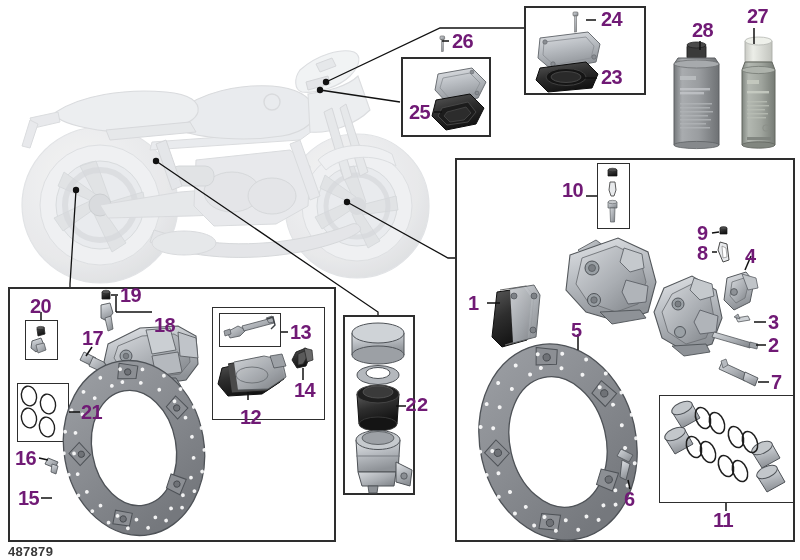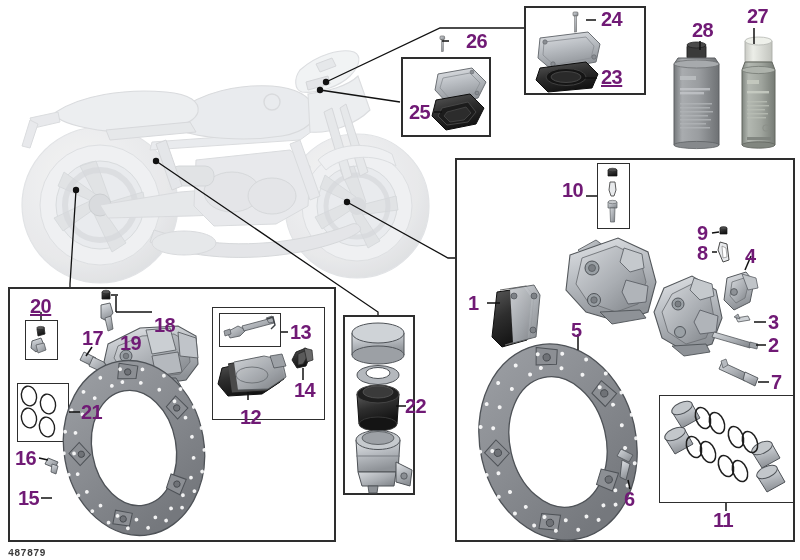--- a/index.html
+++ b/index.html
@@ -35,22 +35,22 @@
   .box {
     position: absolute;
     border: 2.2px solid #2e2e2e;
     background: transparent;
   }
   .box.thin { border-width: 1.6px; }
   
   .watermark {
     position: absolute;
     left: 8px; bottom: 1px;
-    font-family: Liberation Mono, monospace;
-    font-size: 10px;
+    font-family: Liberation Sans, sans-serif;
+    font-size: 13px;
     font-weight: bold;
     color: #3a3a3a;
     letter-spacing: 0.3px;
   }
 </style>
 </head>
 <body>
 
 <div id="diagram">
 
@@ -655,26 +655,26 @@
   <div class="num" style="left:697px; top:223px;">9</div>
   <div class="num" style="left:562px; top:180px;">10</div>
   <div class="num" style="left:713px; top:510px;">11</div>
   <div class="num" style="left:240px; top:399px;margin-top:8px;">12</div>
   <div class="num" style="left:290px; top:322px;">13</div>
   <div class="num" style="left:294px; top:380px;">14</div>
   <div class="num" style="left:18px;  top:488px;">15</div>
   <div class="num" style="left:15px;  top:448px;">16</div>
   <div class="num" style="left:82px;  top:328px;">17</div>
   <div class="num" style="left:154px; top:302px;margin-top:13px;">18</div>
-  <div class="num" style="left:120px; top:285px;margin-top:48px;">19</div>
-  <div class="num" style="left:30px;  top:296px;text-decoration:underline;">20</div>
+  <div class="num" style="left:120px; top:285px;">19</div>
+  <div class="num" style="left:30px;  top:296px;">20</div>
   <div class="num" style="left:81px;  top:402px;">21</div>
-  <div class="num" style="left:405px; top:396px;">22</div>
-  <div class="num" style="left:601px; top:67px;text-decoration:underline;">23</div>
+  <div class="num" style="left:405px; top:396px;font-family:Liberation Mono, monospace;">22</div>
+  <div class="num" style="left:601px; top:67px;">23</div>
   <div class="num" style="left:601px; top:9px;">24</div>
   <div class="num" style="left:409px; top:102px;">25</div>
-  <div class="num" style="left:452px; top:31px;margin-left:14px;">26</div>
+  <div class="num" style="left:452px; top:31px;">26</div>
   <div class="num" style="left:747px; top:6px;">27</div>
   <div class="num" style="left:692px; top:20px;">28</div>
 
   <div class="watermark">487879</div>
 
 </div>
 
 </body></html>

